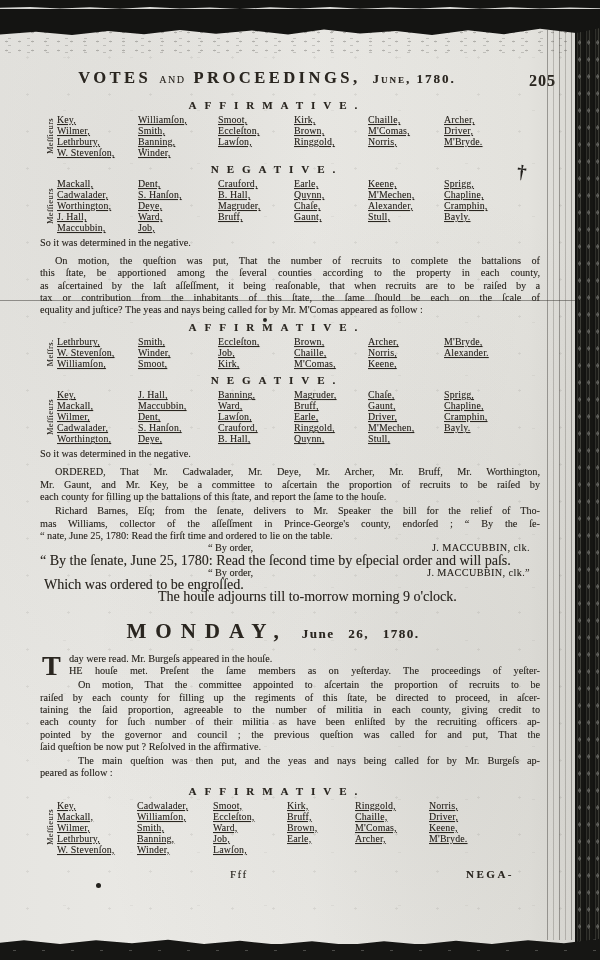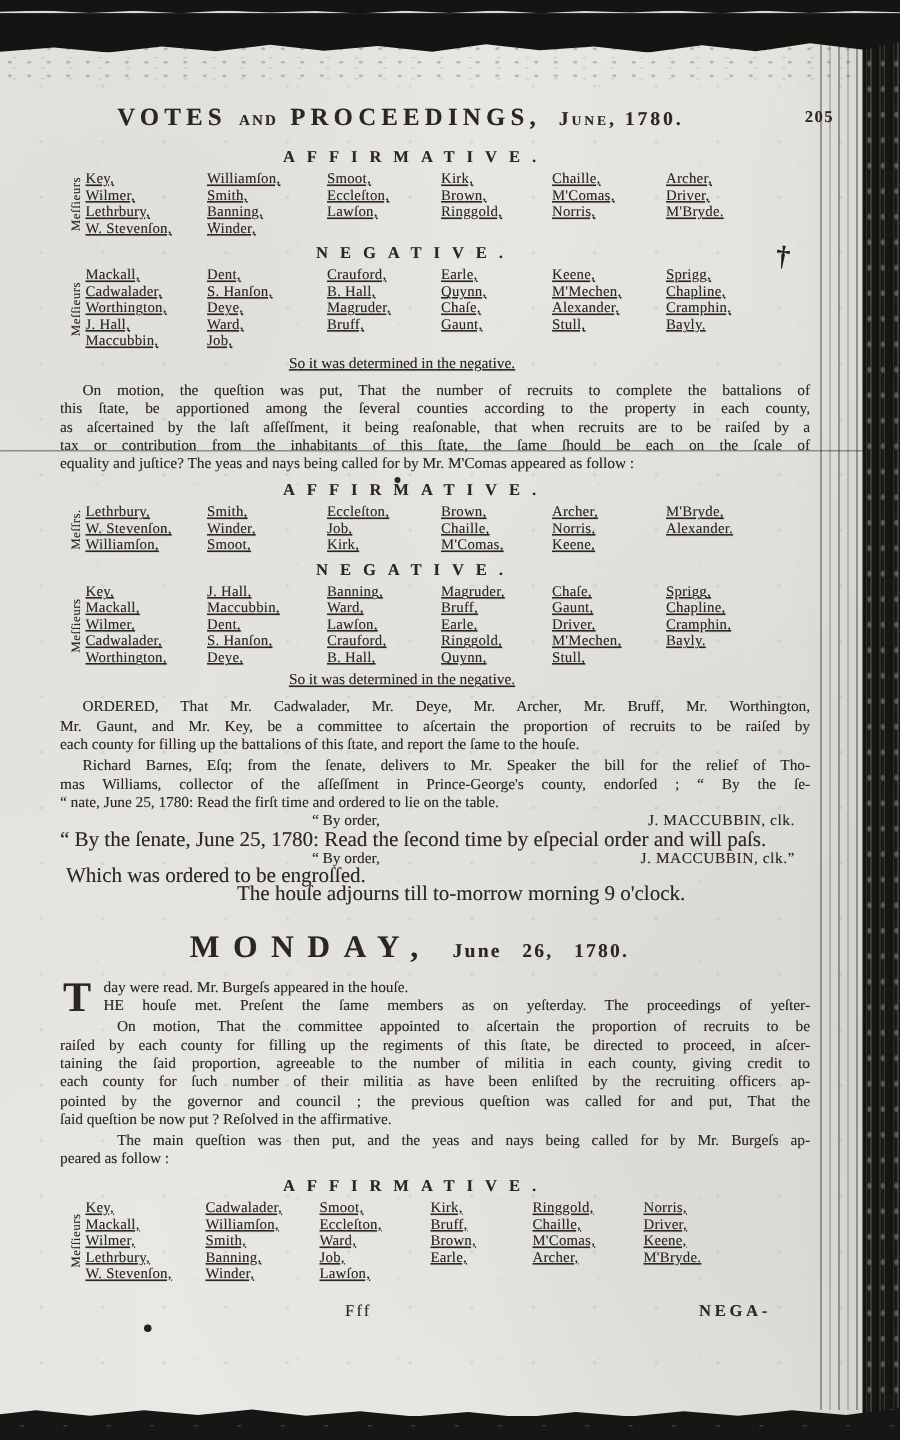--- a/index.html
+++ b/index.html
@@ -47,35 +47,35 @@
   .speck1 { position:absolute; left:96px; top:855px; width:5px; height:5px; border-radius:50%; background:#23211d; }
   .speck2 { position:absolute; left:263px; top:290px; width:4px; height:4px; border-radius:50%; background:#2a2823; }
   .speck3 { position:absolute; left:142px; top:120px; width:2px; height:2px; border-radius:50%; background:#3a3832; }
 
   
   .content { position:absolute; left:40px; top:40px; width:500px; color:#2a2620; z-index:2;
              text-shadow:0.2px 0.2px 0.4px rgba(45,40,34,.35); }
 
   .pg-header { position:relative; height:26px; margin-bottom:5px; text-align:center; padding-right:46px; }
   .t-votes,.t-proc { font-size:16.5px; letter-spacing:3.5px; font-weight:700; }
-  .t-and { font-size:10px; letter-spacing:1.5px; font-weight:700; margin:0 4px; }
+  .t-and { font-size:10px; letter-spacing:1.5px; font-weight:400; margin:0 4px; }
   .t-date { font-size:13px; letter-spacing:2px; font-variant:small-caps; font-weight:700; margin-left:8px; }
-  .page-number { position:absolute; right:-16px; top:4px; font-size:11px; letter-spacing:1px; font-weight:700; }
+  .page-number { position:absolute; right:-16px; top:4px; font-size:16px; letter-spacing:1px; font-weight:700; }
 
   .vt-head { font-size:11px; letter-spacing:8px; padding-left:8px; text-align:center; font-weight:700;
              margin:5px 34px 3px 0; }
   .vt { display:flex; margin-left:2px; }
   .vt-label { width:15px; position:relative; flex:0 0 15px; }
   .vt-label span { position:absolute; left:50%; top:50%; transform:translate(-50%,-50%) rotate(-90deg);
                    font-size:8.5px; letter-spacing:.4px; white-space:nowrap; }
   .vt-cols { flex:1; display:grid; grid-template-columns:81px 80px 76px 74px 76px 1fr;text-decoration:underline; }
   .vt.compact .vt-cols { grid-template-columns:80px 76px 74px 68px 74px 1fr; }
   .vt-name { font-size:9.8px; line-height:11px; letter-spacing:.2px; }
 
-  .result-line { font-size:10.2px; text-align:center; margin:4px 44px 7px 0;text-decoration:underline; }
+  .result-line { font-size:10.2px; margin:4px 44px 7px 0; }
 
   .jline { font-size:10.2px; line-height:12.3px; text-align:justify; text-align-last:justify; }
   .jline.last { text-align-last:left; }
   .para { margin-top:2px; }
   .ind1 > .jline:first-child { text-indent:15px; }
   .ind2 > .jline:first-child { text-indent:38px; }
 
   .by-order { display:flex; font-size:10.2px; line-height:12.3px; }
   .bo-left { margin-left:168px;text-align:center; }
   .bo-right { margin-left:auto; margin-right:10px; letter-spacing:.4px; }

